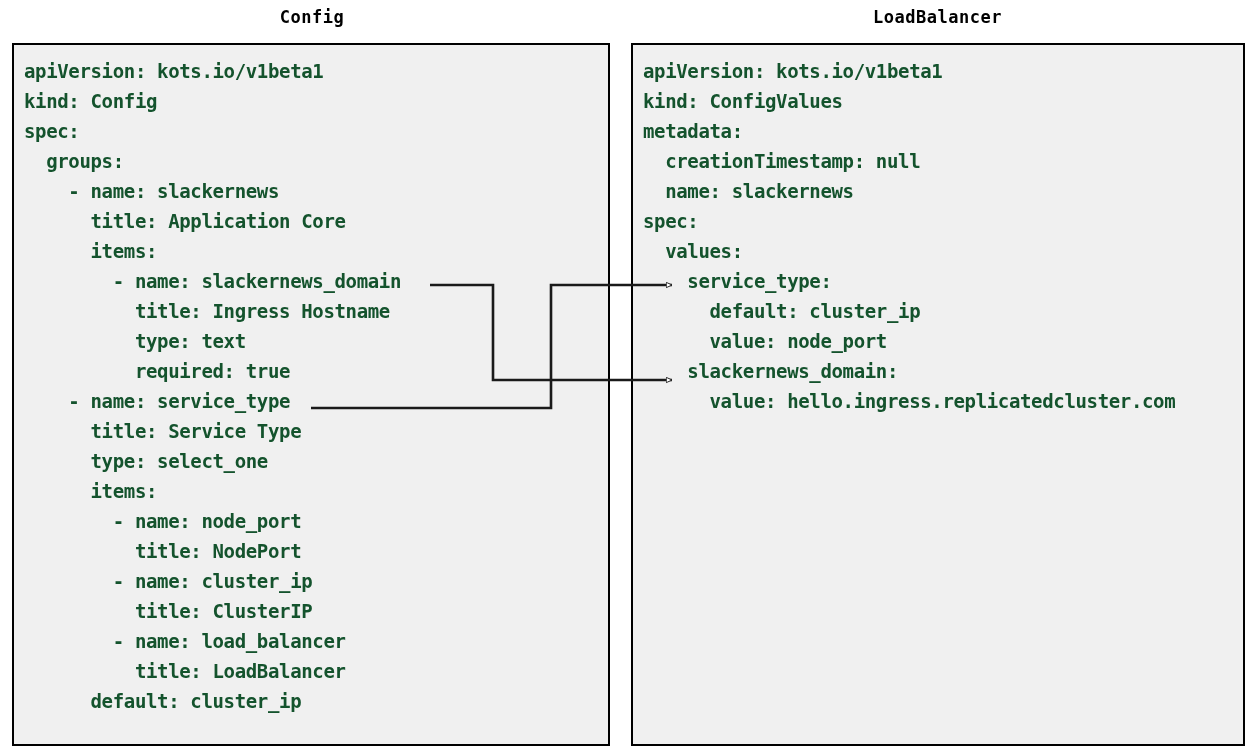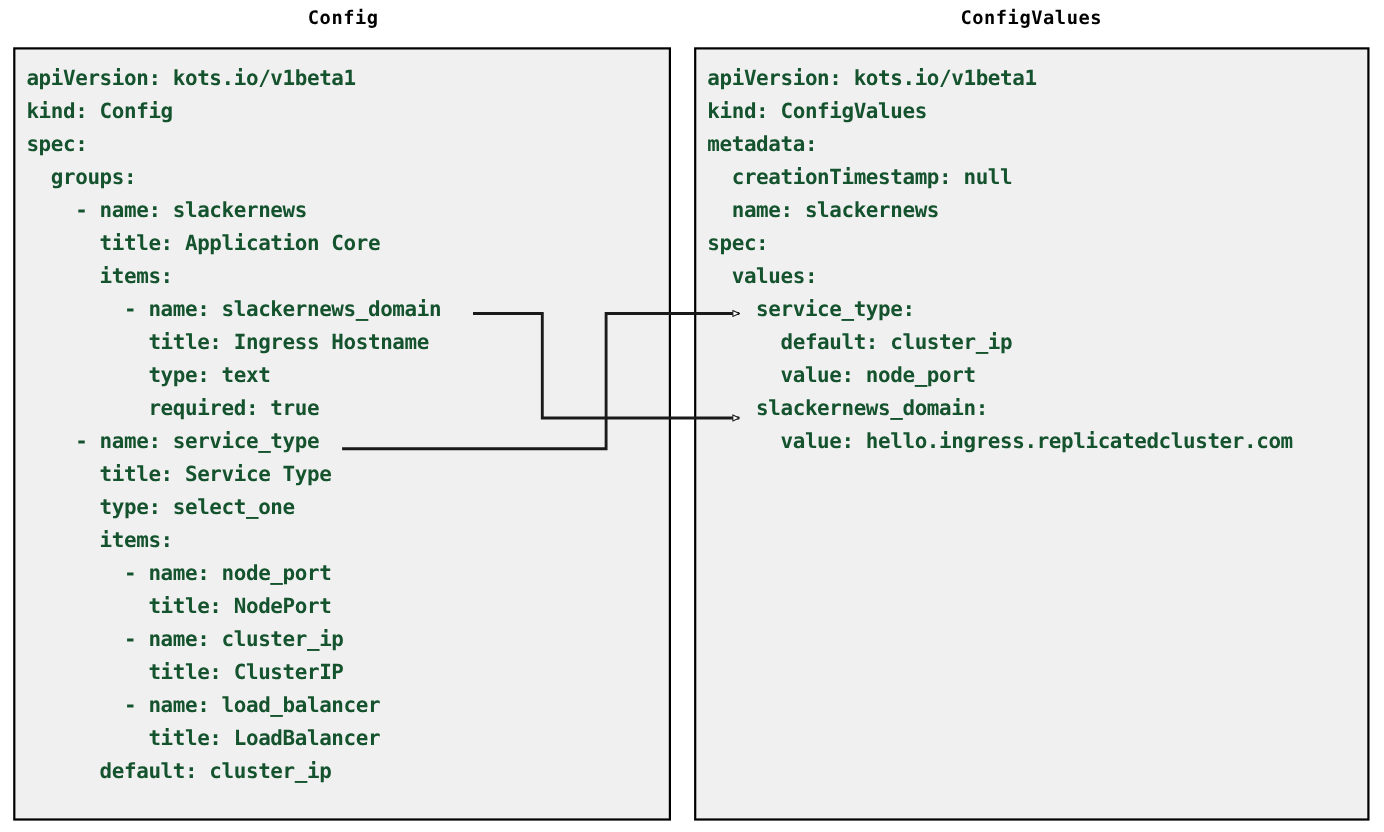--- a/index.html
+++ b/index.html
@@ -90,21 +90,21 @@
     pointer-events: none;
   }
 </style>
 </head>
 <body>
 
 <div class="canvas">
 
   <div class="panel-title" id="title-config">Config</div>
 
-  <div class="panel-title" id="title-values">ConfigValues</div>
+  <div class="panel-title" id="title-values">LoadBalancer</div>
 
   <div class="panel" id="panel-config">
     <pre class="code-block" id="config-code"><span class="code-line">apiVersion: kots.io/v1beta1</span><span class="code-line">kind: Config</span><span class="code-line">spec:</span><span class="code-line">  groups:</span><span class="code-line">    - name: slackernews</span><span class="code-line">      title: Application Core</span><span class="code-line">      items:</span><span class="code-line">        - name: slackernews_domain</span><span class="code-line">          title: Ingress Hostname</span><span class="code-line">          type: text</span><span class="code-line">          required: true</span><span class="code-line">    - name: service_type</span><span class="code-line">      title: Service Type</span><span class="code-line">      type: select_one</span><span class="code-line">      items:</span><span class="code-line">        - name: node_port</span><span class="code-line">          title: NodePort</span><span class="code-line">        - name: cluster_ip</span><span class="code-line">          title: ClusterIP</span><span class="code-line">        - name: load_balancer</span><span class="code-line">          title: LoadBalancer</span><span class="code-line">      default: cluster_ip</span></pre>
   </div>
 
   <div class="panel" id="panel-values">
     <pre class="code-block" id="values-code"><span class="code-line">apiVersion: kots.io/v1beta1</span><span class="code-line">kind: ConfigValues</span><span class="code-line">metadata:</span><span class="code-line">  creationTimestamp: null</span><span class="code-line">  name: slackernews</span><span class="code-line">spec:</span><span class="code-line">  values:</span><span class="code-line">    service_type:</span><span class="code-line">      default: cluster_ip</span><span class="code-line">      value: node_port</span><span class="code-line">    slackernews_domain:</span><span class="code-line">      value: hello.ingress.replicatedcluster.com</span></pre>
   </div>
 
   <svg class="connectors" id="connector-layer" viewBox="0 0 1258 756" xmlns="http://www.w3.org/2000/svg">

